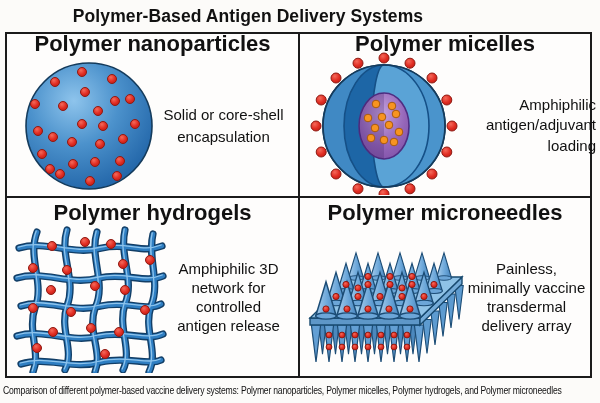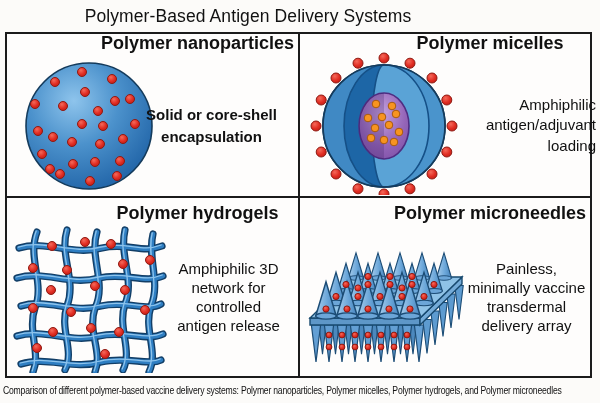--- a/index.html
+++ b/index.html
@@ -4,44 +4,44 @@
 <style>
   html,body{margin:0;padding:0;}
   body{
     width:600px;height:403px;position:relative;overflow:hidden;
     background:var(--background,#fcfbf9);
     font-family:"Liberation Sans","DejaVu Sans",sans-serif;
     color:var(--text,#111);
   }
   .fig-title{
     position:absolute;top:5px;left:0;width:496px;text-align:center;
-    font-size:17.5px;font-weight:normal;line-height:23px;letter-spacing:.1px;
+    font-size:17.5px;font-weight:bold;line-height:23px;letter-spacing:.1px;
   }
   .grid{
     position:absolute;left:5px;top:32px;width:587px;height:346px;
     box-sizing:border-box;border:2.5px solid var(--border,#1b1b1b);
     display:grid;grid-template-columns:293px 1fr;grid-template-rows:163.5px 1fr;
     background:#fefdfc;
   }
   .quad{position:relative;box-sizing:border-box;}
   .quad.q1{border-right:2.5px solid var(--border,#1b1b1b);border-bottom:2.5px solid var(--border,#1b1b1b);}
   .quad.q2{border-bottom:2.5px solid var(--border,#1b1b1b);}
   .quad.q3{border-right:2.5px solid var(--border,#1b1b1b);}
   .q-title{
     position:absolute;left:0;width:100%;text-align:center;
-    font-size:18px;font-weight:bold;white-space:nowrap;padding-left:45px;
+    font-size:22px;font-weight:bold;white-space:nowrap;
   }
   .row-top .q-title{top:1px;line-height:17px;}
   .row-bottom .q-title{top:6px;line-height:18px;}
   .illu{position:absolute;left:0;top:0;}
   .desc{
     position:absolute;display:flex;flex-direction:column;justify-content:center;
     text-align:center;font-size:15px;
   }
-  .q1 .desc{left:132px;width:145px;top:20px;height:143px;line-height:21.5px;font-weight:bold;}
+  .q1 .desc{left:144px;width:145px;top:20px;height:143px;line-height:21.5px;}
   .q2 .desc{left:150px;width:146px;top:20px;height:143px;line-height:20.5px;text-align:right;}
   .q3 .desc{left:152px;width:139px;top:24px;height:151px;line-height:19px;}
   .q4 .desc{left:155px;width:143px;top:24px;height:151px;line-height:19px;}
   .caption-wrap{position:absolute;left:0;top:382px;width:600px;height:20px;overflow:hidden;}
   .caption{
     position:absolute;left:3px;top:0;white-space:nowrap;
     font-size:10.5px;line-height:17px;letter-spacing:-0.25px;
     transform:scaleX(0.82);transform-origin:left center;
   }
   .dot-red{fill:url(#redGrad);stroke:#8f1a12;stroke-width:1;}

